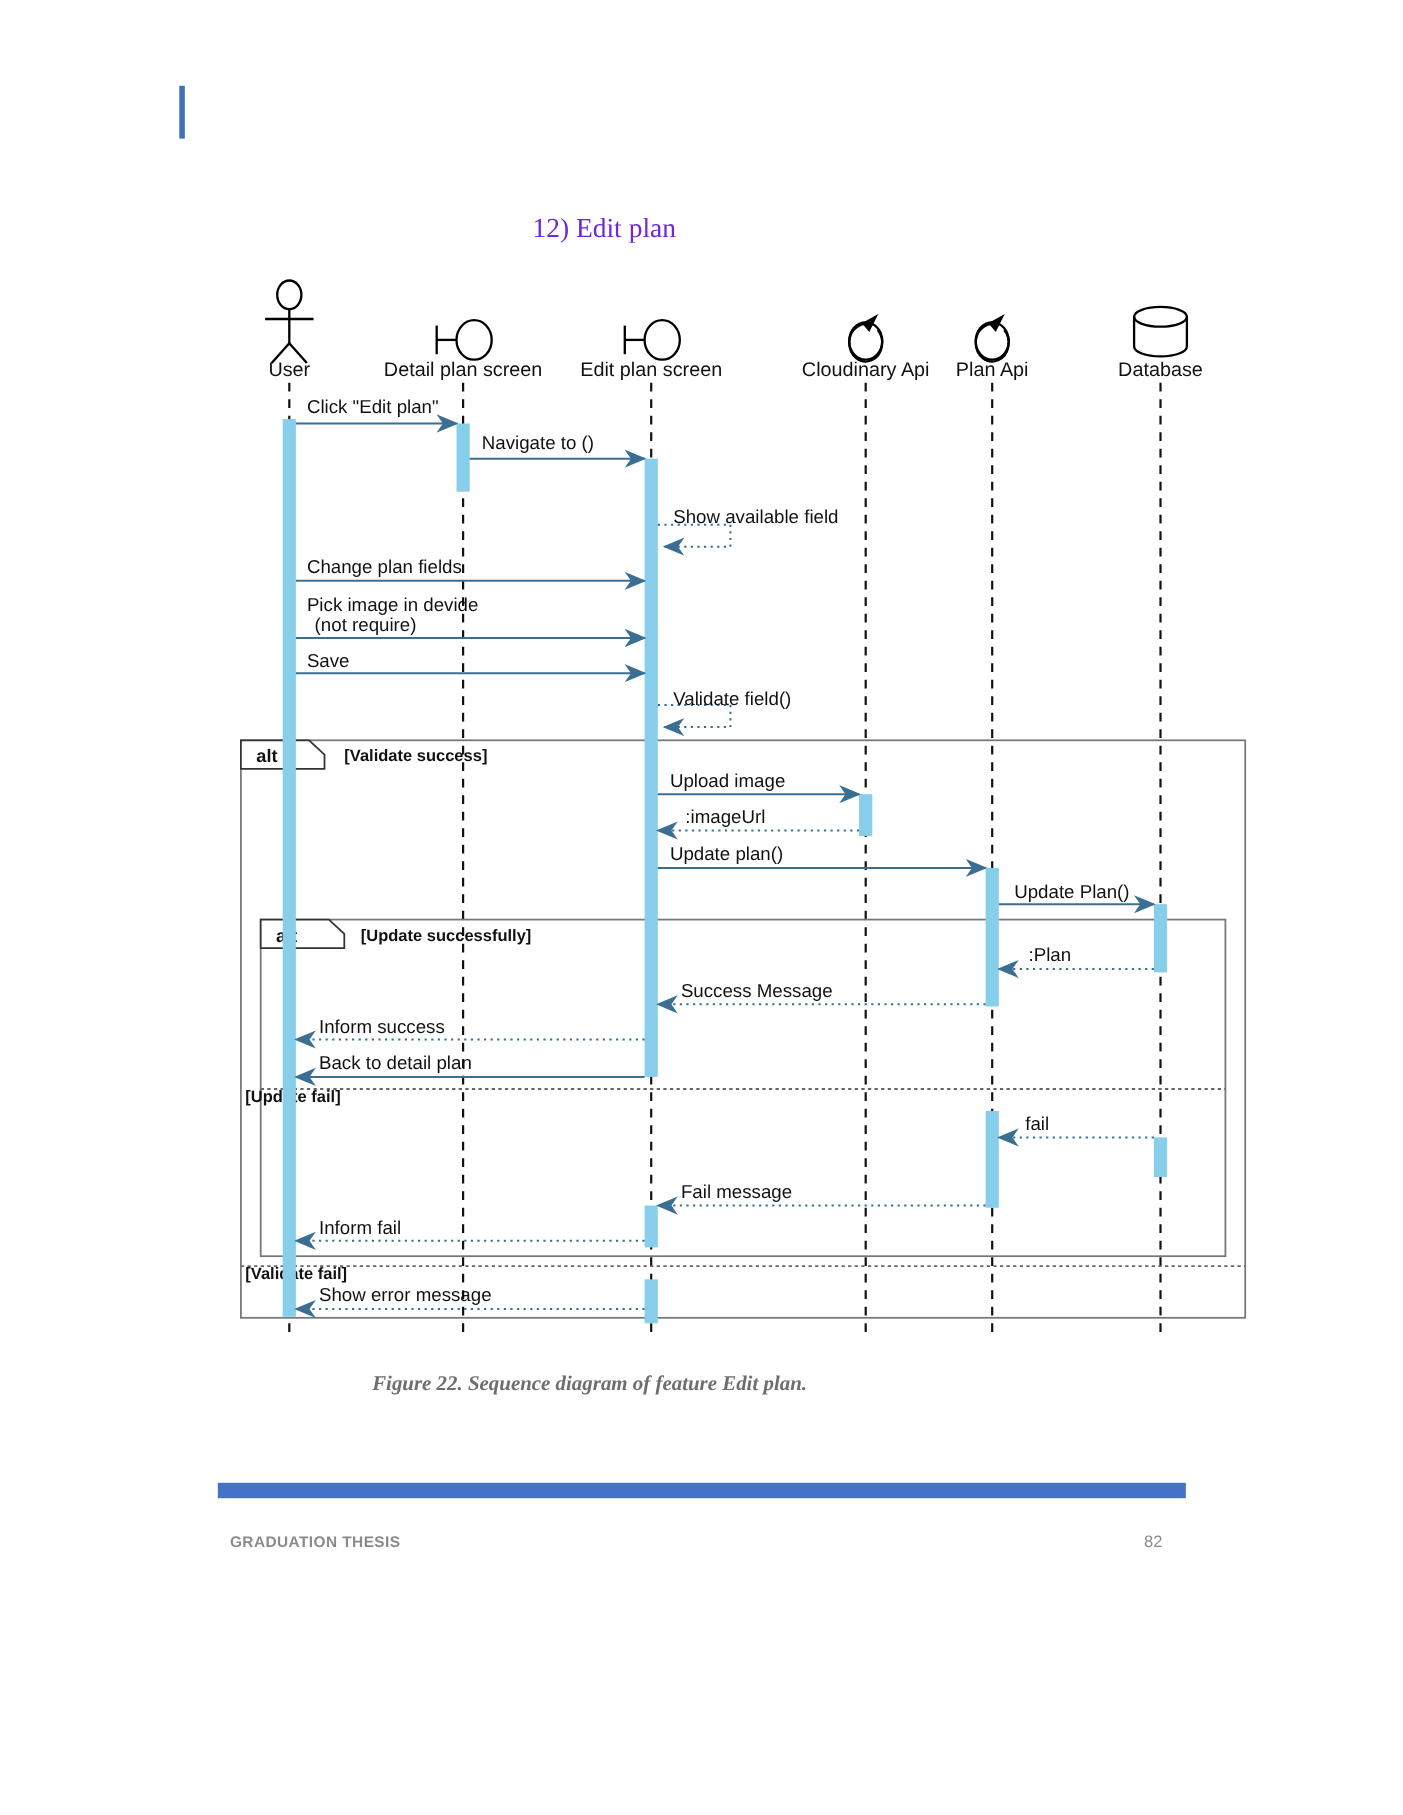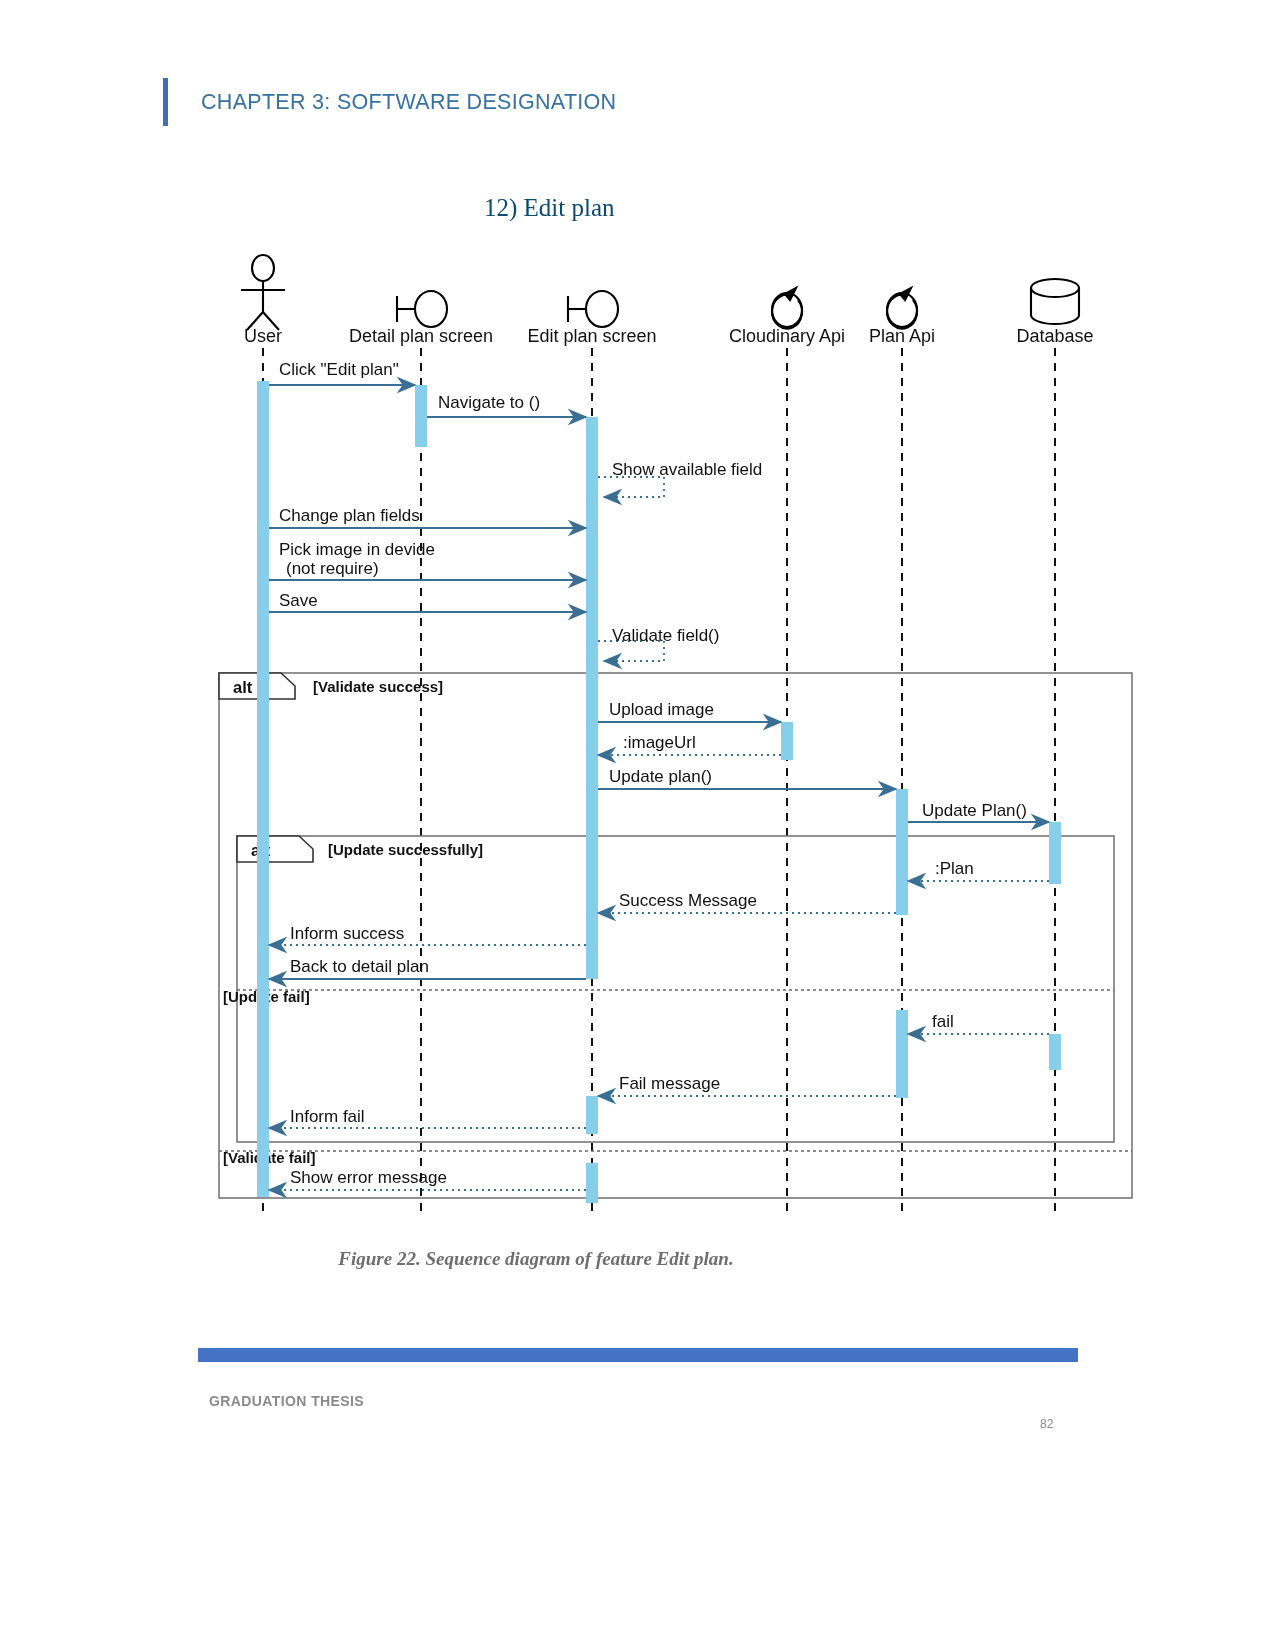--- a/index.html
+++ b/index.html
@@ -38,21 +38,21 @@
     white-space: nowrap;
   }
 
   
   #section-title {
     position: absolute;
     left: 484px;
     top: 194px;
     font-family: "Liberation Serif", serif;
     font-size: 25px;
-    color: #0c4a6e;
+    color: #6d28d9;
     white-space: nowrap;
   }
 
   
   #diagram {
     position: absolute;
     left: 0;
     top: 0;
     width: 1275px;
     height: 1290px;
@@ -87,41 +87,39 @@
     top: 1393px;
     font-size: 14px;
     color: #8a8a8a;
     letter-spacing: 0.4px;
     font-weight: bold;
   }
   #footer-right {
     position: absolute;
     left: 1040px;
     top: 1393px;
-    font-size: 12px;
+    font-size: 15px;
     color: #8a8a8a;
-    margin-top: 24px;
   }
 
   
   svg text {
     font-family: "Liberation Sans", sans-serif;
     fill: #111111;
   }
   .msg-label { font-size: 17px; }
   .head-label { font-size: 18px; }
   .frag-op { font-size: 16.5px; font-weight: bold; }
   .frag-guard { font-size: 15px; font-weight: bold; }
 </style>
 </head>
 <body>
 
 <div id="chapter-header">
   <div id="chapter-rule"></div>
-  <div id="chapter-title">CHAPTER 3: SOFTWARE DESIGNATION</div>
 </div>
 
 <div id="section-title">12) Edit plan</div>
 
 <svg id="diagram" viewBox="0 0 1275 1290" width="1275" height="1290" xmlns="http://www.w3.org/2000/svg">
   <defs>
     <marker id="arrowSolid" viewBox="0 0 12 12" refX="11" refY="6" markerWidth="11" markerHeight="11" orient="auto-start-reverse">
       <path d="M 0 1 L 12 6 L 0 11 L 3.5 6 z" fill="#3b6e93"></path>
     </marker>
     <marker id="arrowDashed" viewBox="0 0 12 12" refX="11" refY="6" markerWidth="11" markerHeight="11" orient="auto-start-reverse">

